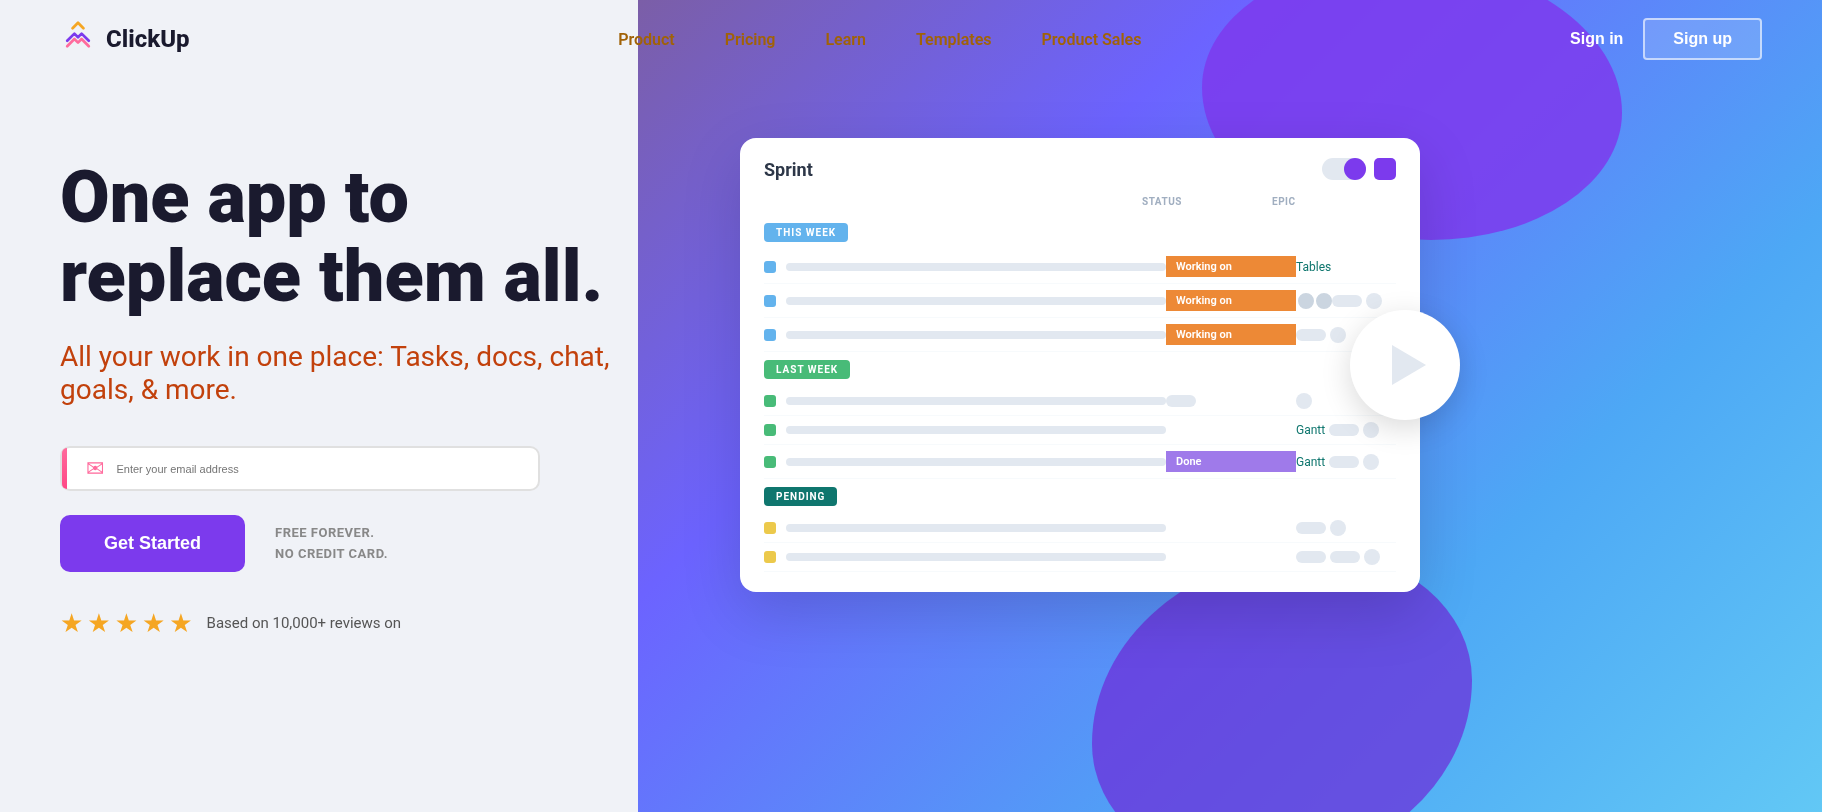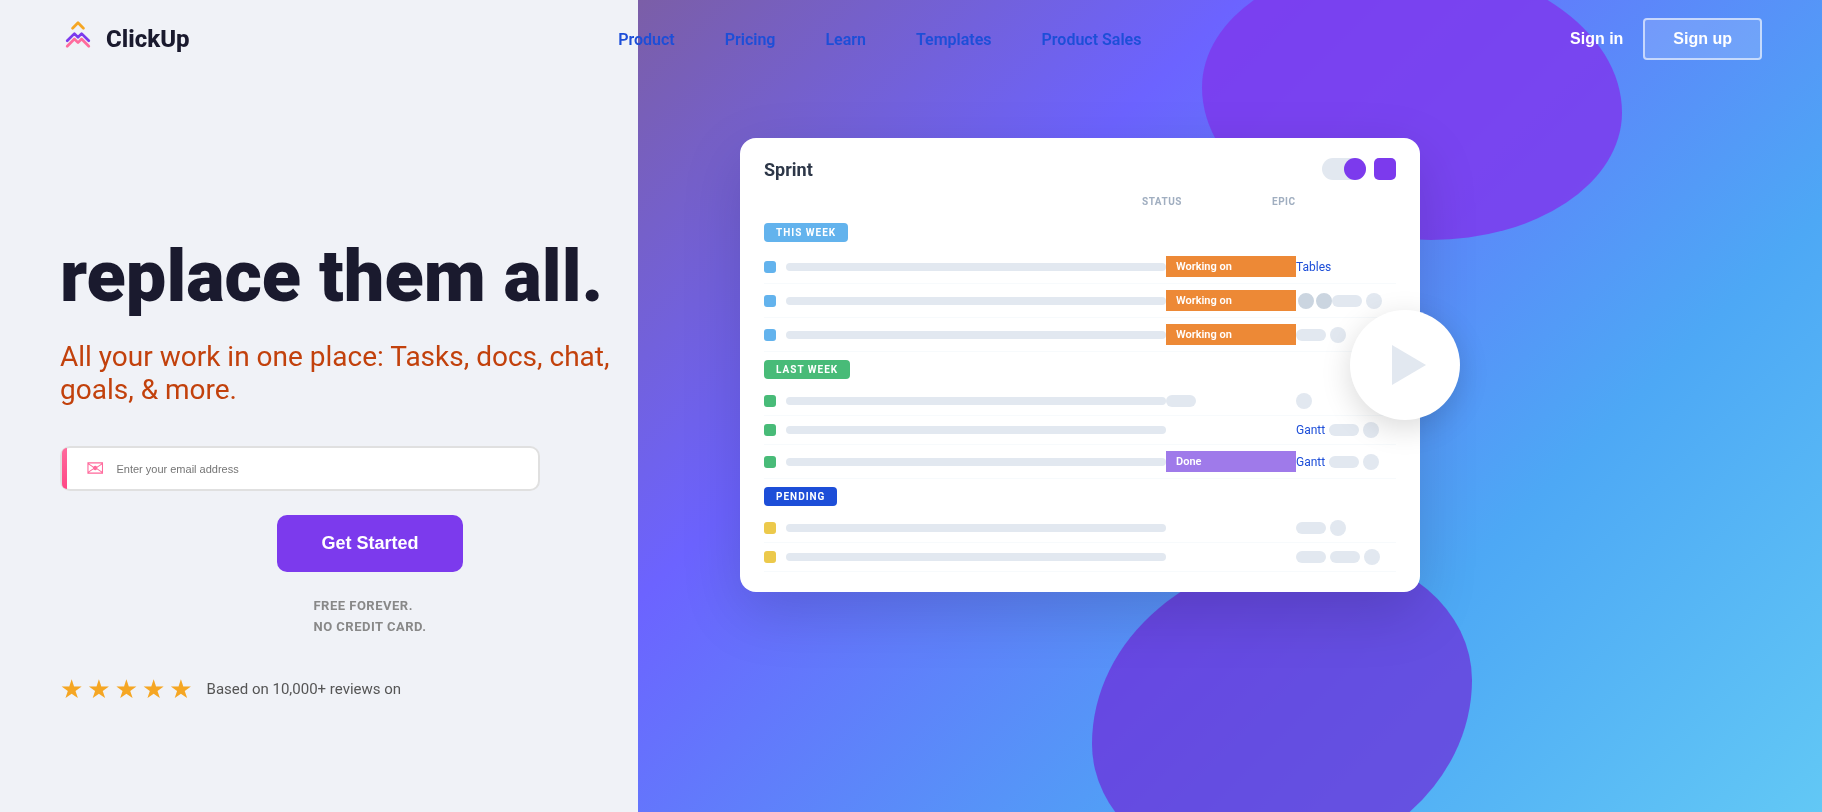--- a/index.html
+++ b/index.html
@@ -81,21 +81,21 @@
 
     .nav-links {
       display: flex;
       align-items: center;
       gap: 50px;
       list-style: none;
     }
 
     .nav-links li a {
       text-decoration: none;
-      color: #1d4ed8;
+      color: #a16207;
       font-size: 16px;
       font-weight: 600;
     }
 
     .nav-actions {
       display: flex;
       align-items: center;
       gap: 20px;
     }
 
@@ -183,22 +183,21 @@
       outline: none;
       font-size: 11px;
       color: #14532d;
       flex: 1;
       background: transparent;
     }
 
     .cta-row {
       display: flex;
       align-items: center;
-      gap: 24px;
-      flex-direction: column;
+      gap: 30px;
     }
 
     .btn-getstarted {
       background: #7c3aed;
       color: white;
       font-size: 18px;
       font-weight: 700;
       padding: 18px 44px;
       border-radius: 10px;
       border: none;
@@ -307,21 +306,21 @@
       border-radius: 4px;
       font-size: 10px;
       font-weight: 700;
       text-transform: uppercase;
       letter-spacing: 1px;
       margin: 8px 0;
     }
 
     .badge-thisweek { background: #63b3ed; color: white; }
     .badge-lastweek { background: #48bb78; color: white; }
-    .badge-pending { background: #1d4ed8; color: white; }
+    .badge-pending { background: #0f766e; color: white; }
 
     .task-row {
       display: grid;
       grid-template-columns: 1fr 130px 100px;
       align-items: center;
       padding: 6px 0;
       border-bottom: 1px solid #f7fafc;
     }
 
     .task-left {
@@ -355,21 +354,21 @@
       font-size: 11px;
       font-weight: 600;
       color: white;
     }
 
     .status-working { background: #ed8936; }
     .status-done { background: #9f7aea; }
 
     .epic-text {
       font-size: 12px;
-      color: #1d4ed8;
+      color: #0f766e;
     }
 
     .epic-pills {
       display: flex;
       gap: 4px;
       align-items: center;
     }
 
     .small-pill {
       width: 30px;
@@ -447,21 +446,21 @@
 
   <div class="nav-actions">
     <button class="btn-signin">Sign in</button>
     <button class="btn-signup">Sign up</button>
   </div>
 </nav>
 
 <div class="hero">
   <div class="hero-left">
     <h1 class="hero-title">
-      <br>
+      <span>One app to</span><br>
       <span>replace them all.</span>
     </h1>
     <p class="hero-subtitle">All your work in one place: Tasks, docs, chat, goals, &amp; more.</p>
 
     <div class="email-form">
       <div class="email-left-bar"></div>
       <span class="email-icon">✉</span>
       <input class="email-input" type="email" placeholder="Enter your email address" style="">
     </div>
 

